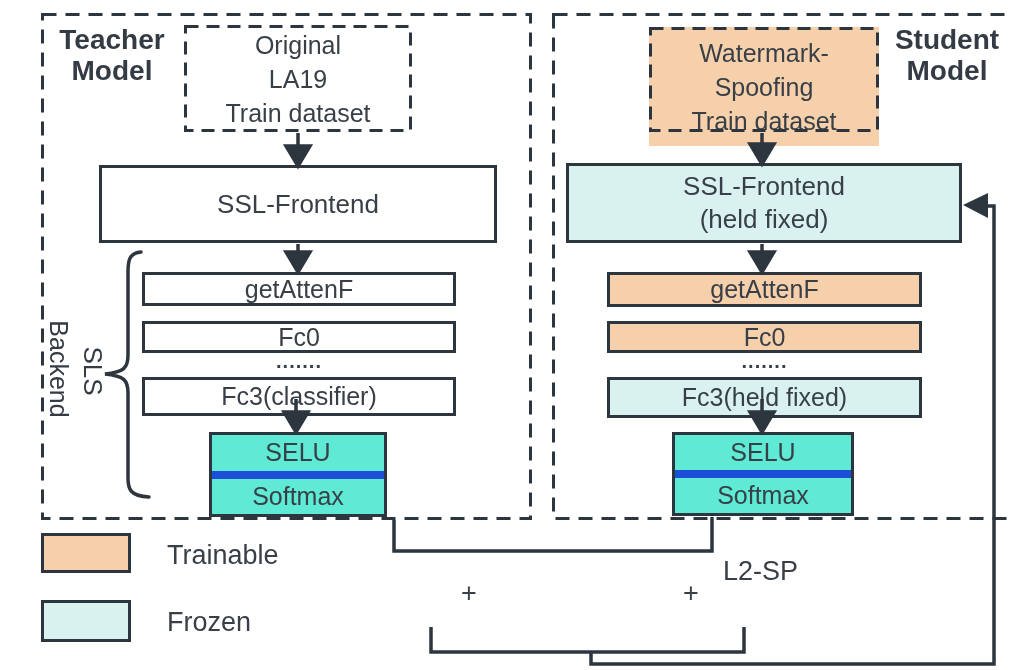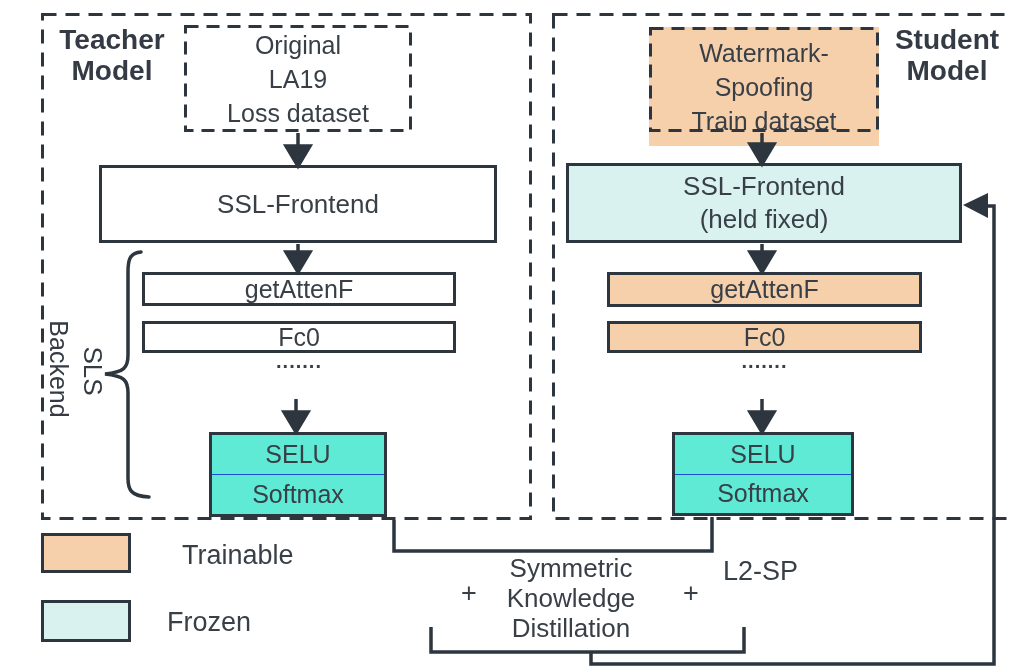--- a/index.html
+++ b/index.html
@@ -24,21 +24,21 @@
   .frontend{font-size:26px;line-height:33px;}
   .layer{font-size:25px;}
   .dots{
     font-size:20px;font-weight:bold;letter-spacing:1px;line-height:20px;
     text-align:center;
   }
   .stack{border:3px solid #2d353e;background:#5eead4;display:flex;flex-direction:column;}
   .stack .row{
     flex:1;display:flex;align-items:center;justify-content:center;font-size:25px;
   }
-  .stack .row + .row{border-top:1px solid #1d4ed8;}
+  .stack .row + .row{border-top:8px solid #1d4ed8;}
   .vlabel{
     position:absolute;transform:translate(-50%,-50%) rotate(90deg);
     font-size:25px;white-space:nowrap;color:#343b44;
   }
   .legend-label{font-size:27px;}
   .loss-text{font-size:27px;}
   .skd{
     font-size:26px;line-height:30px;text-align:center;white-space:pre-line;
   }
   #connectors{position:absolute;left:0;top:0;pointer-events:none;}
@@ -46,30 +46,31 @@
 </head>
 <body>
 
 <div id="canvas">
 
   <div class="abs title" style="left:20px;top:24px;width:136px;">Teacher
 Model</div>
 
   <div class="abs box noborder dataset" style="left:160px;top:25px;width:228px;height:107px;">Original
 LA19
-Loss dataset</div>
+Train dataset</div>
 
   <div class="abs box frontend" style="left:75px;top:165px;width:398px;height:78px;">SSL-Frontend</div>
 
   <div class="abs box layer" style="left:118px;top:272px;width:314px;height:34px;">getAttenF</div>
 
   <div class="abs box layer" style="left:118px;top:321px;width:314px;height:32px;">Fc0</div>
 
   <div class="abs dots" style="left:118px;top:351px;width:314px;height:20px;">.......</div>
 
+  <div class="abs box layer" style="left:118px;top:377px;width:314px;height:39px;">Fc3(classifier)</div>
 
   <div class="abs stack" style="left:185px;top:432px;width:178px;height:85px;">
     <div class="row">SELU</div>
     <div class="row">Softmax</div>
   </div>
 
   <div class="vlabel" style="left:34px;top:369px;">Backend</div>
   <div class="vlabel" style="left:68px;top:371px;font-size:26px;">SLS</div>
 
   <div class="abs title" style="left:853px;top:24px;width:140px;">Student
@@ -81,36 +82,34 @@
 
   <div class="abs box frontend fill-blue" style="left:542px;top:163px;width:396px;height:80px;">SSL-Frontend
 (held fixed)</div>
 
   <div class="abs box layer fill-orange" style="left:583px;top:272px;width:315px;height:35px;">getAttenF</div>
 
   <div class="abs box layer fill-orange" style="left:583px;top:321px;width:315px;height:32px;">Fc0</div>
 
   <div class="abs dots" style="left:583px;top:351px;width:315px;height:20px;">.......</div>
 
+  <div class="abs box layer fill-blue" style="left:583px;top:377px;width:315px;height:41px;">Fc3(held fixed)</div>
 
   <div class="abs stack" style="left:648px;top:432px;width:182px;height:84px;">
     <div class="row">SELU</div>
     <div class="row">Softmax</div>
   </div>
 
   <div class="abs box fill-orange" style="left:17px;top:533px;width:90px;height:40px;"></div>
-  <div class="abs legend-label" style="left:158px;top:540px;text-align:center;">Trainable</div>
+  <div class="abs legend-label" style="left:143px;top:540px;text-align:center;">Trainable</div>
 
   <div class="abs box fill-blue" style="left:17px;top:600px;width:90px;height:42px;"></div>
   <div class="abs legend-label" style="left:143px;top:607px;">Frozen</div>
 
   <div class="abs loss-text" style="left:437px;top:578px;">+</div>
-  <div class="abs skd" style="left:467px;top:553px;width:160px;">Symmetric
-Knowledge
-Distillation</div>
   <div class="abs loss-text" style="left:659px;top:578px;">+</div>
   <div class="abs loss-text" style="left:699px;top:556px;">L2-SP</div>
 
   <svg id="connectors" width="1011" height="670" viewBox="0 0 1011 670">
     <g stroke="#2d353e" fill="none">
 
       <rect x="18.5" y="14.5" width="488" height="504" stroke-width="3" stroke-dasharray="14 9"></rect>
       <rect x="529.5" y="14.5" width="469" height="504" stroke-width="3" stroke-dasharray="14 9"></rect>
 
       <rect x="161.5" y="26.5" width="225" height="104" stroke-width="3" stroke-dasharray="13 8"></rect>

